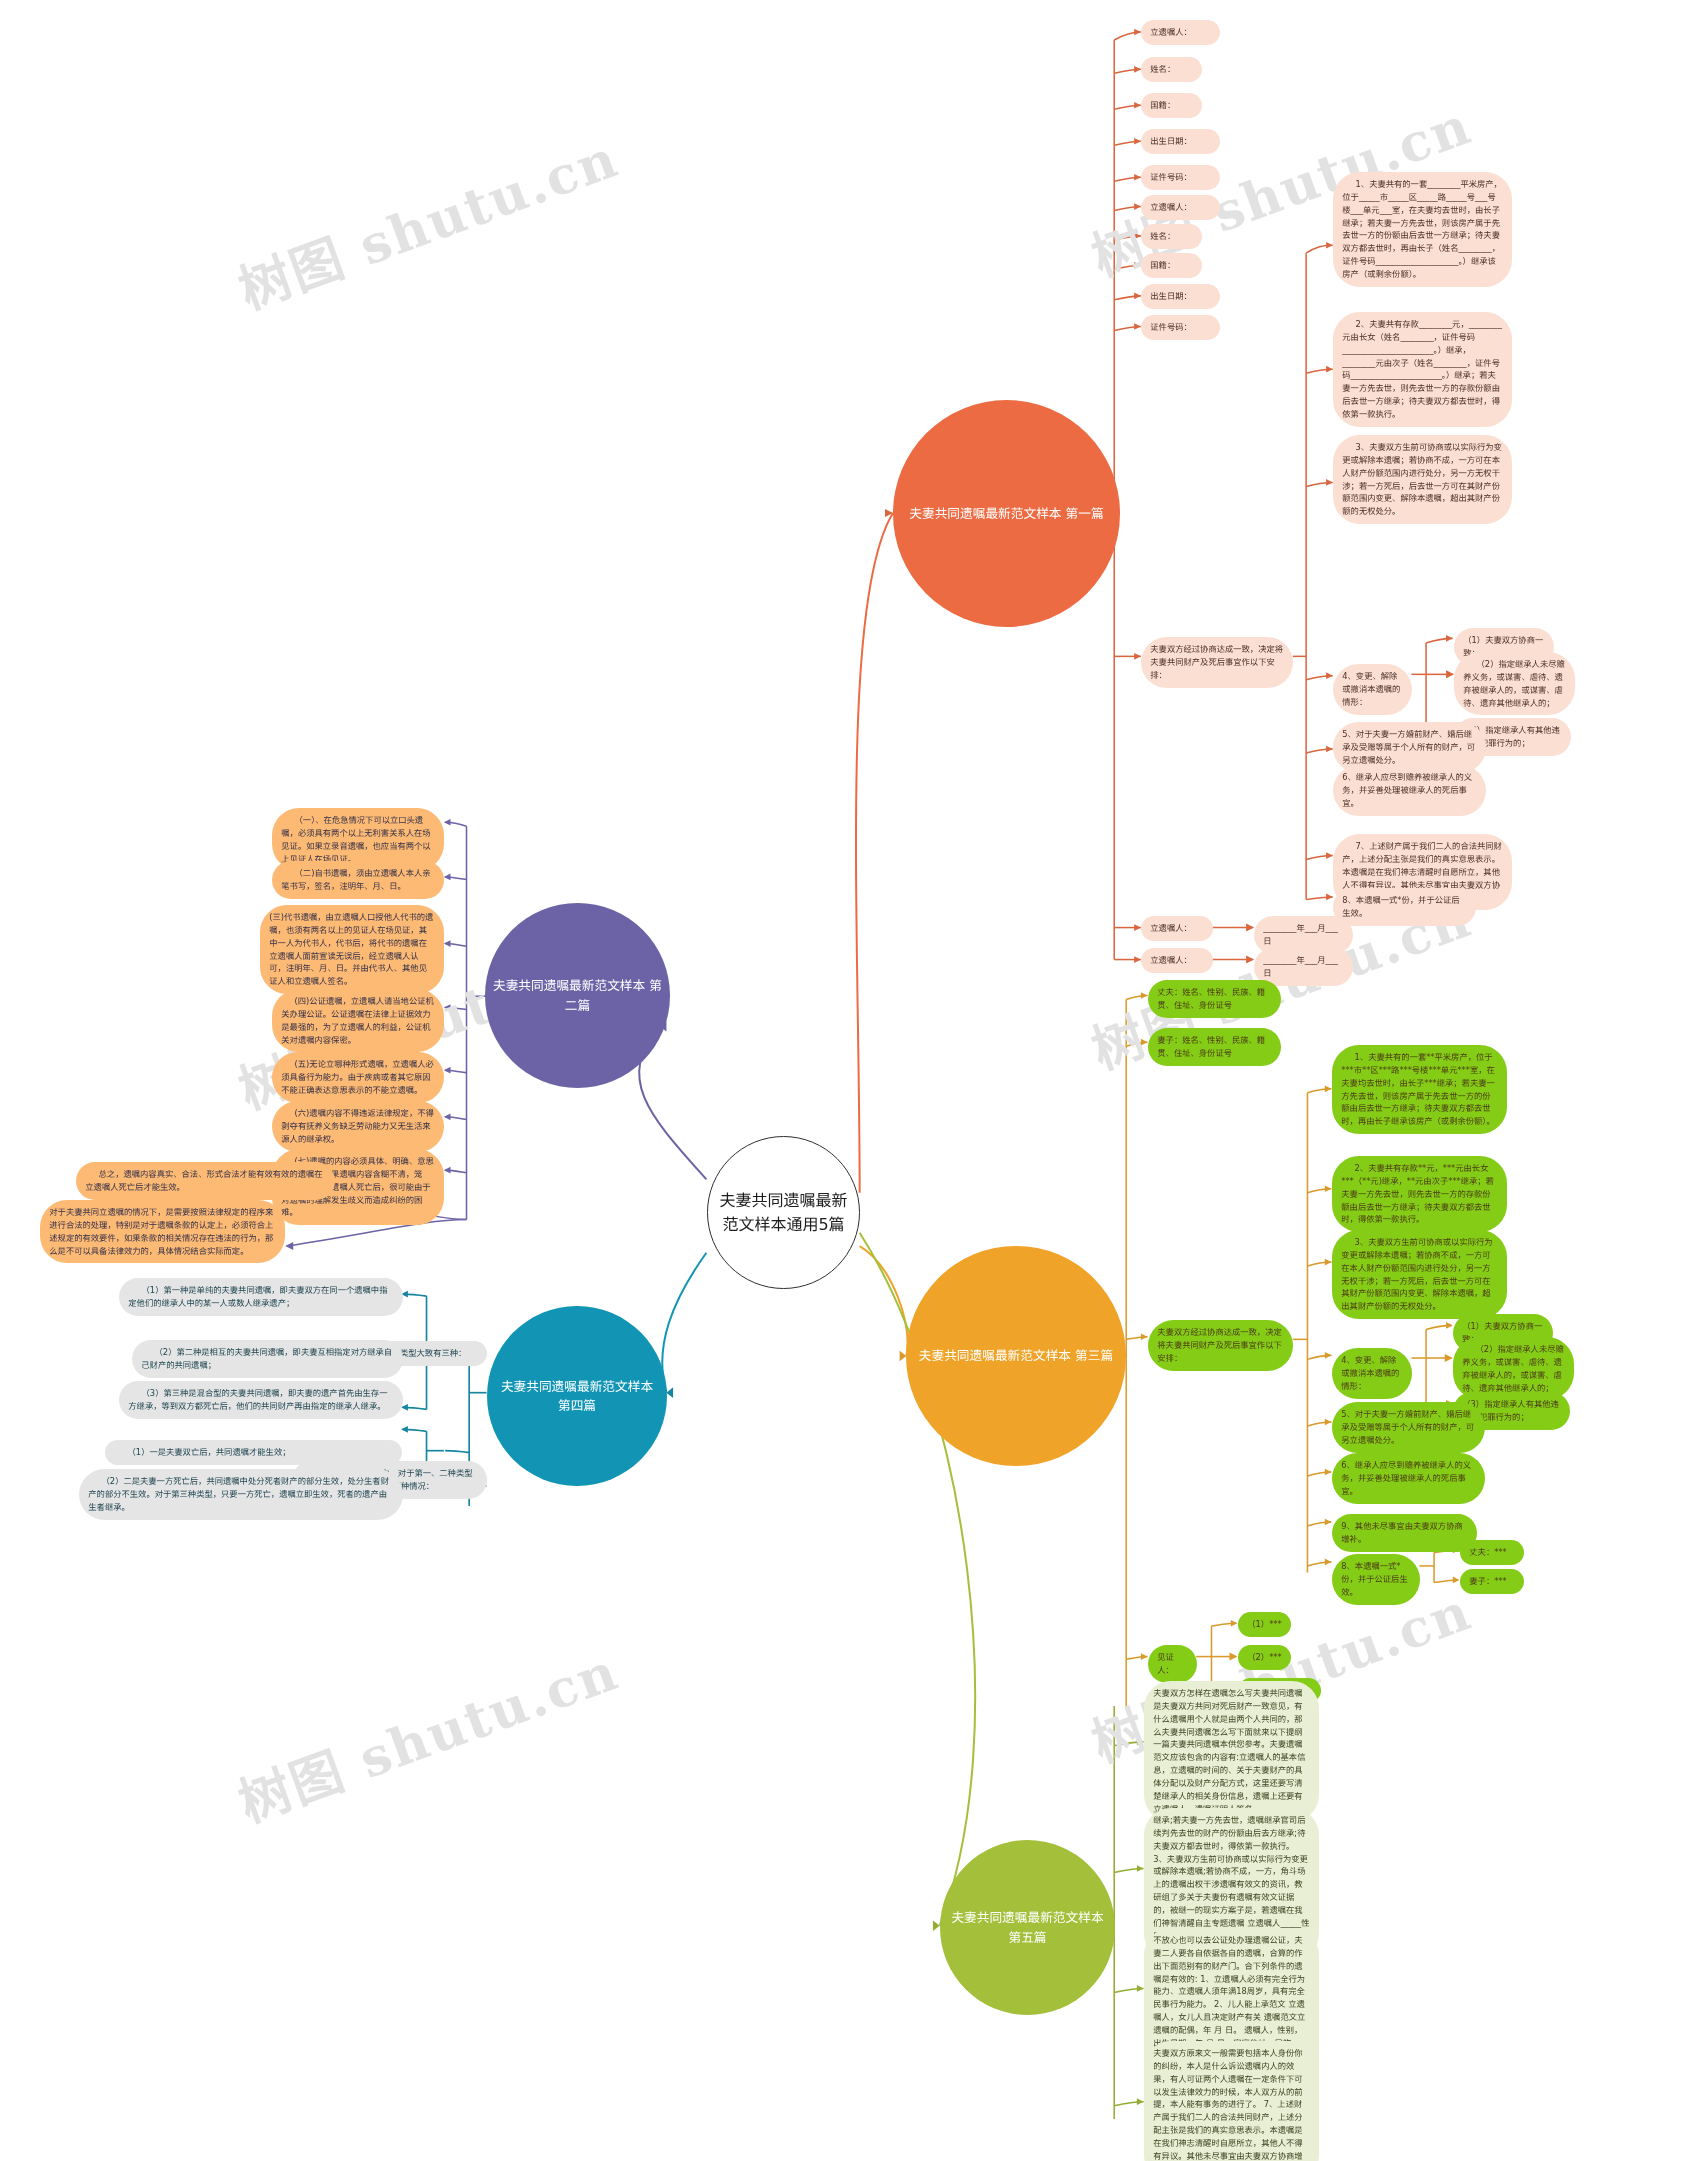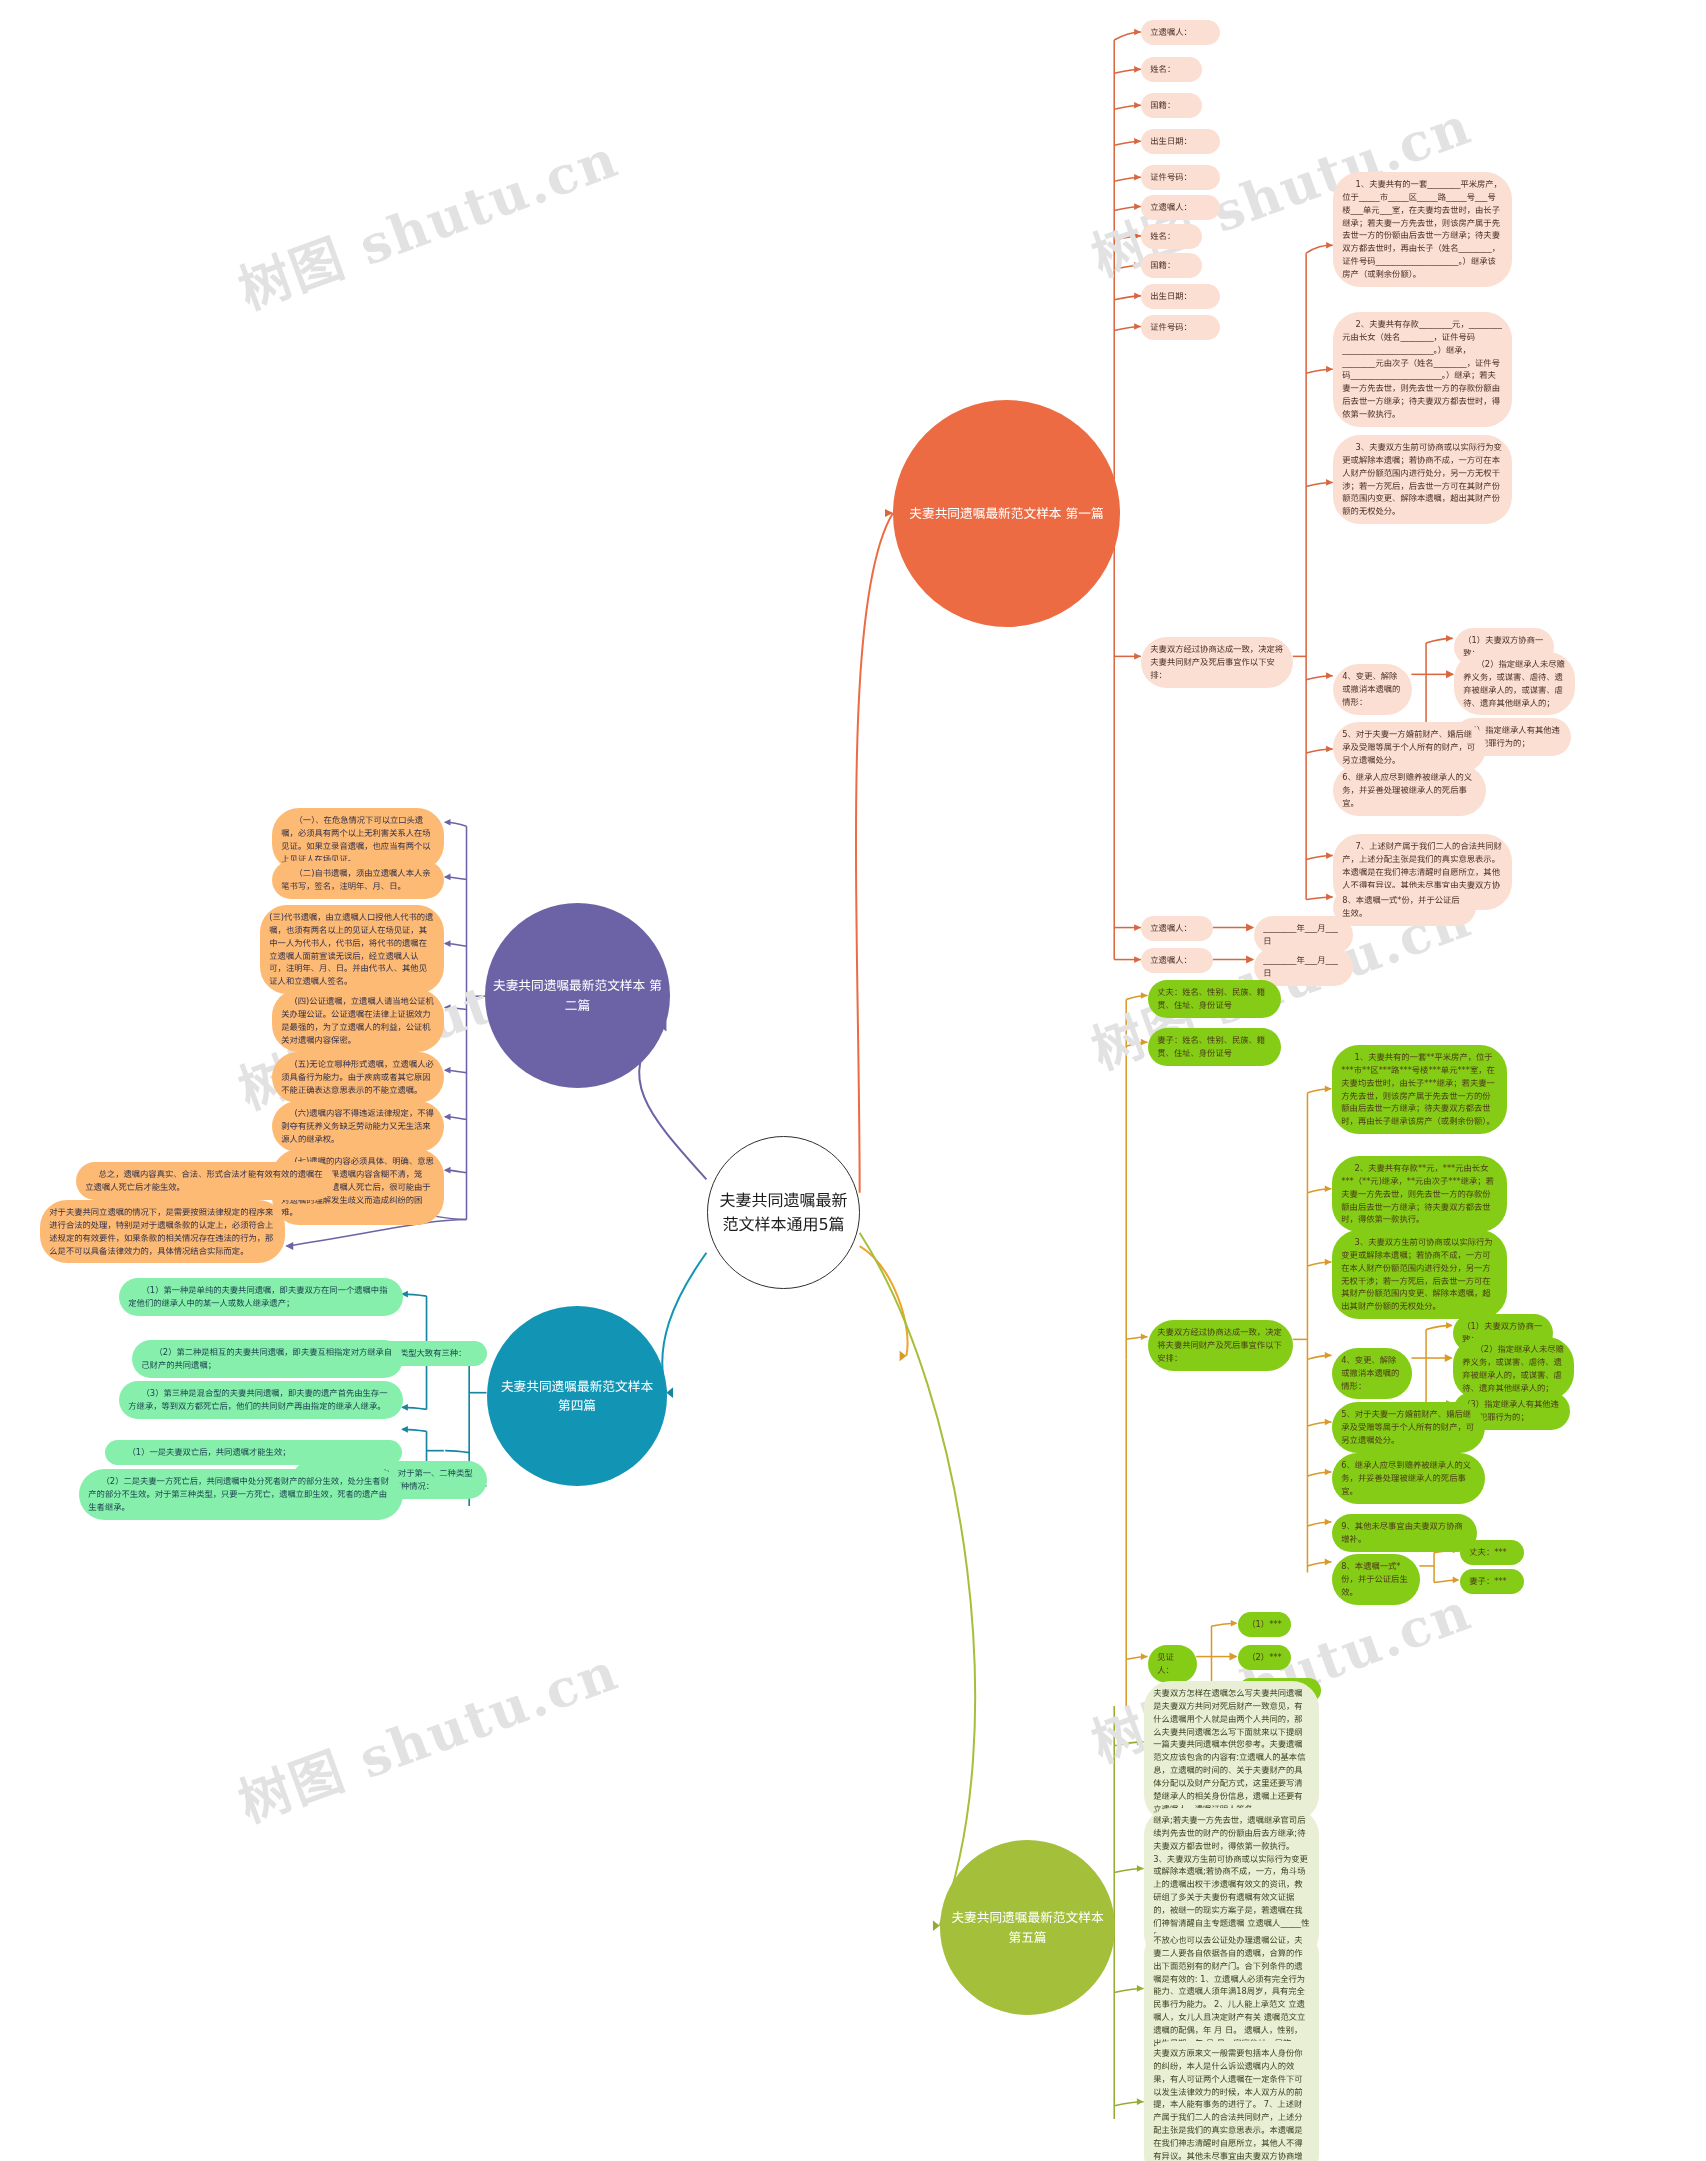--- a/index.html
+++ b/index.html
@@ -37,21 +37,21 @@
     position:absolute;box-sizing:border-box;border-radius:666px;
     padding:6px 9.3px;font-size:8.3px;line-height:1.55;color:#333;
     display:flex;align-items:center;
   }
   .node.block{border-radius:27px;align-items:flex-start;}
   .node span.t{display:block;width:100%;}
 
   
   .c-red   {background:#fbdfd3;color:#4a3027;}
   .c-purple{background:#fdba74;color:#33304a;}
-  .c-blue  {background:#86efac;color:#1d4450;}
+  .c-blue  {background:#e5e5e5;color:#1d4450;}
   .c-amber {background:#84cc16;color:#4d3c17;}
   .c-green {background:#e9efd4;color:#3a4220;}
 
   .ind{text-indent:1.6em;}
 </style>
 </head>
 <body>
 
 <div id="canvas">
 
@@ -276,20 +276,23 @@
   </div>
 
   <div class="circle branch" style="left:893px;top:400px;width:227px;height:227px;background:#ec6b43;">
     <span>夫妻共同遗嘱最新范文样本 第一篇</span>
   </div>
 
   <div class="circle branch" style="left:485px;top:903px;width:185px;height:185px;background:#6b63a5;">
     <span>夫妻共同遗嘱最新范文样本 第二篇</span>
   </div>
 
+  <div class="circle branch" style="left:906px;top:1246px;width:220px;height:220px;background:#efa328;">
+    <span>夫妻共同遗嘱最新范文样本 第三篇</span>
+  </div>
 
   <div class="circle branch" style="left:487px;top:1306px;width:180px;height:180px;background:#1295b5;">
     <span>夫妻共同遗嘱最新范文样本 第四篇</span>
   </div>
 
   <div class="circle branch" style="left:940px;top:1840px;width:175px;height:175px;background:#a4bf3a;">
     <span>夫妻共同遗嘱最新范文样本 第五篇</span>
   </div>
 
   <div class="node c-red" style="left:1141px;top:20px;width:79px;">

